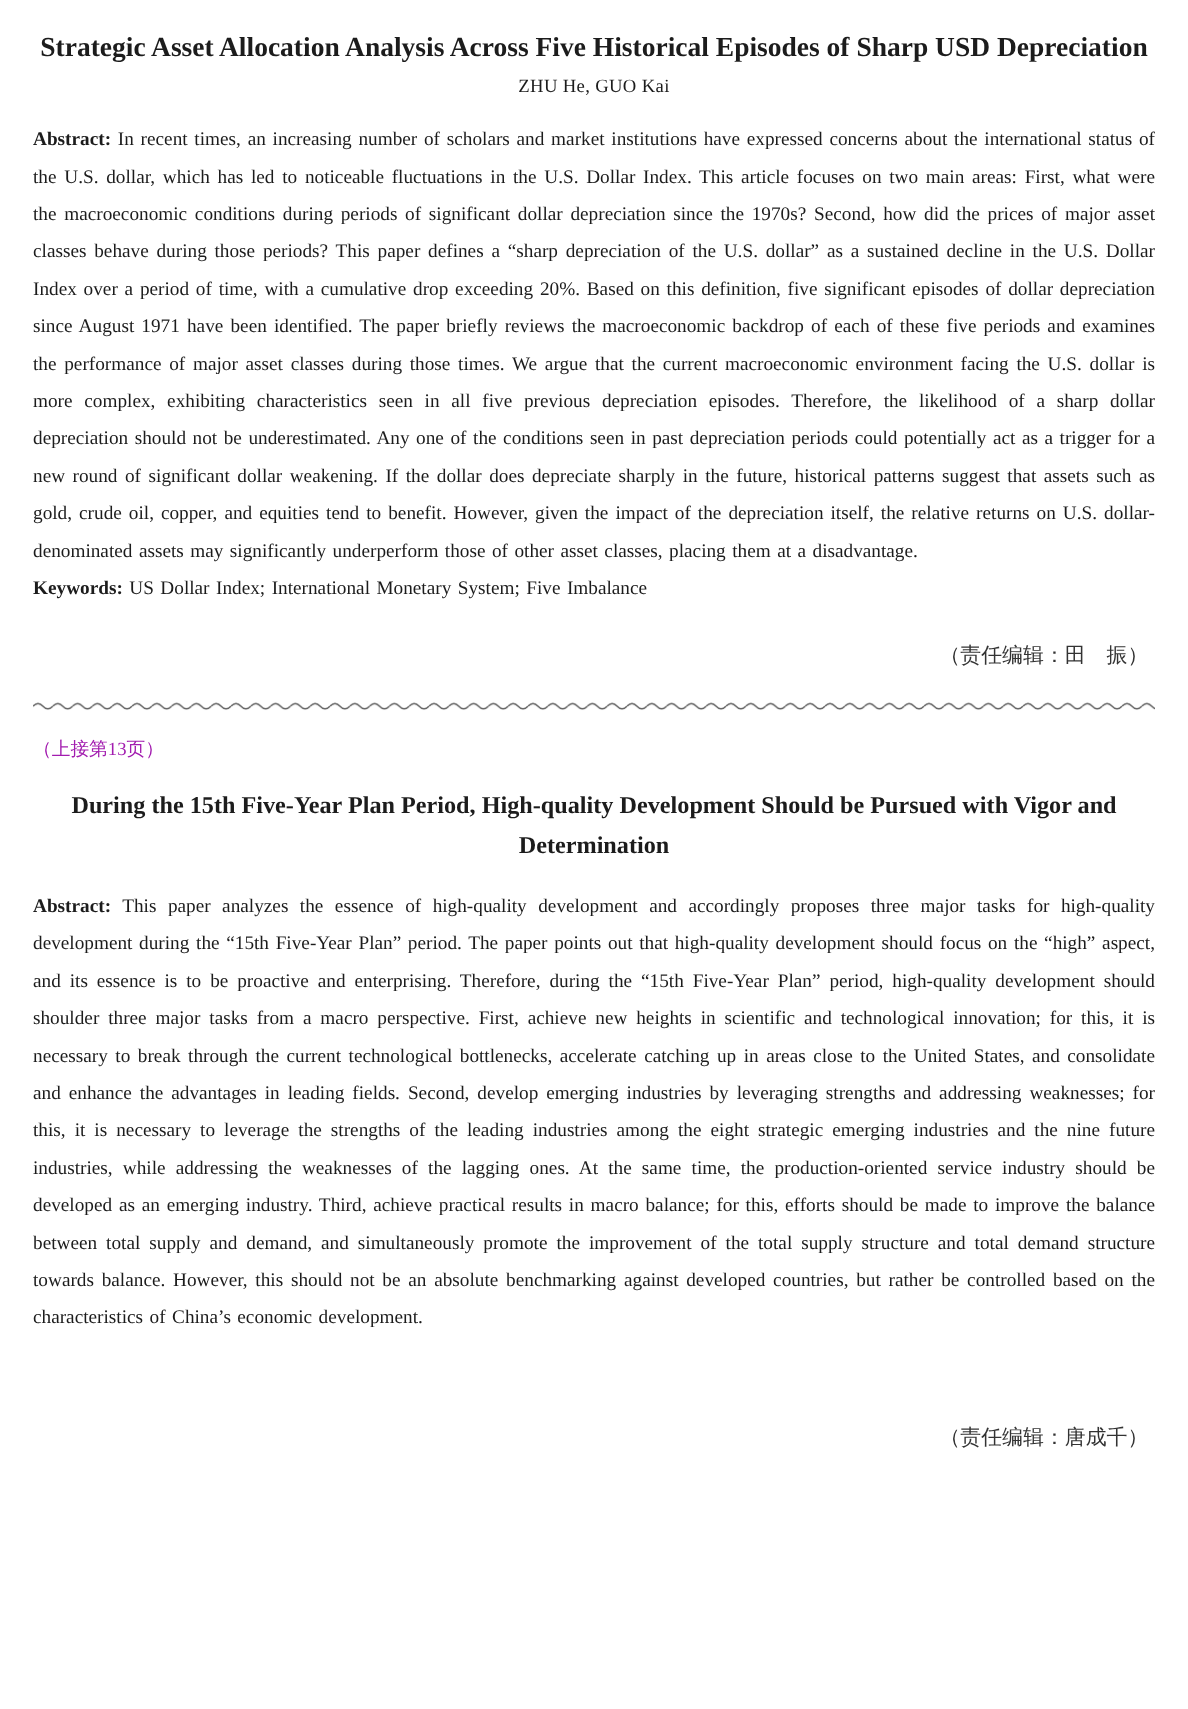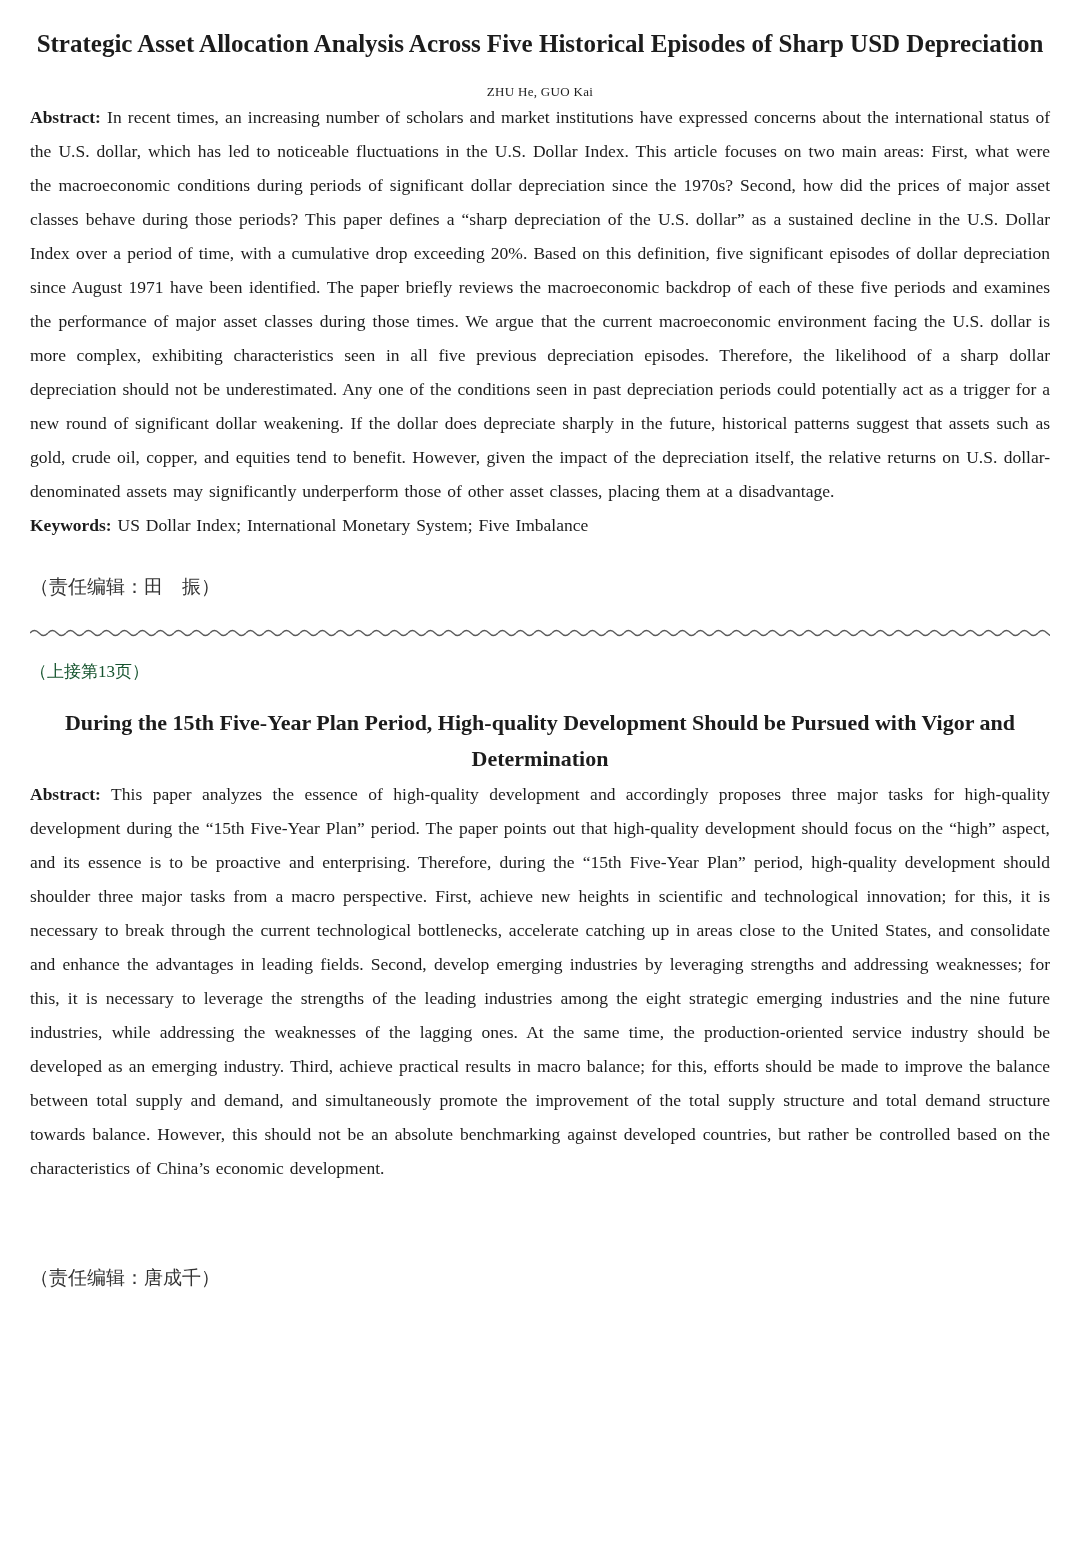--- a/index.html
+++ b/index.html
@@ -21,50 +21,50 @@
     text-align: center;
     font-size: 25px;
     line-height: 36px;
     max-width: 1020px;
     margin: 0 auto;
   }
   .title-1 { padding-top: 26px; }
   .title-2 { max-width: 985px; font-size: 22px; }
   .authors {
     text-align: center;
-    font-size: 13px;
-    margin-top: 22px;
+    font-size: 17px;
+    margin-top: 7px;
     letter-spacing: 0.3px;
   }
   .body-text {
     font-size: 17.5px;
     line-height: 34px;
     text-align: justify;
     text-align-last: left;
     word-spacing: 1.5px;
   }
-  .abstract { }
+  .abstract { margin-top: 20px; }
   .keywords { margin-top: 0; }
   .label { font-weight: bold; }
   .editor-note {
-    text-align: left;
+    text-align: right;
     font-size: 19px;
     padding-right: 6px;
     color: #333;
   }
   .editor-1 { margin-top: 32px; }
   .editor-2 { margin-top: 80px; }
   .wavy-divider {
     margin-top: 26px;
     height: 14px;
     line-height: 0;
   }
   .continuation-note {
     font-size: 17px;
-    color: #14532d;
+    color: #a21caf;
     margin-top: 20px;
   }
   .section-2 .article-title { margin-top: 22px; }
 </style>
 </head>
 <body>
 
 <div class="page">
 
   <section class="section-1">

